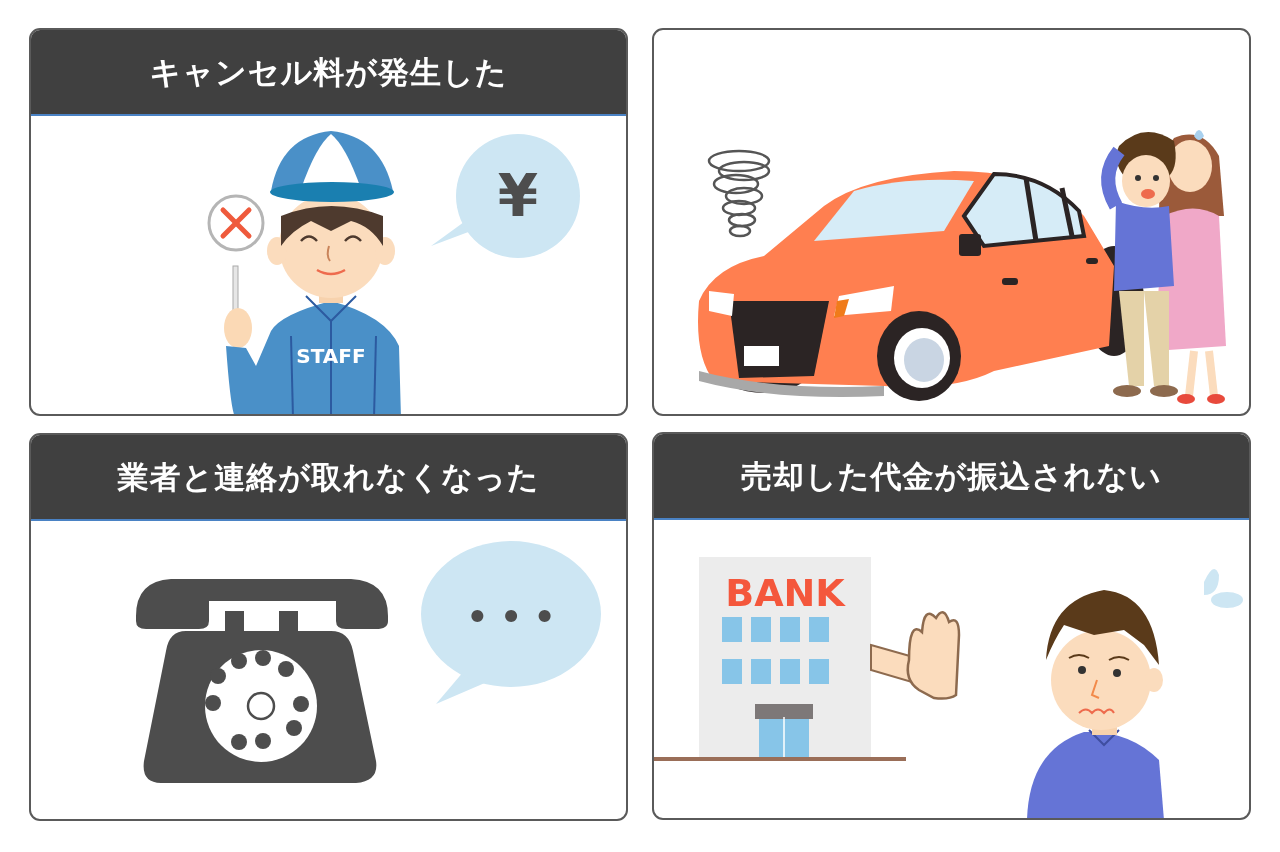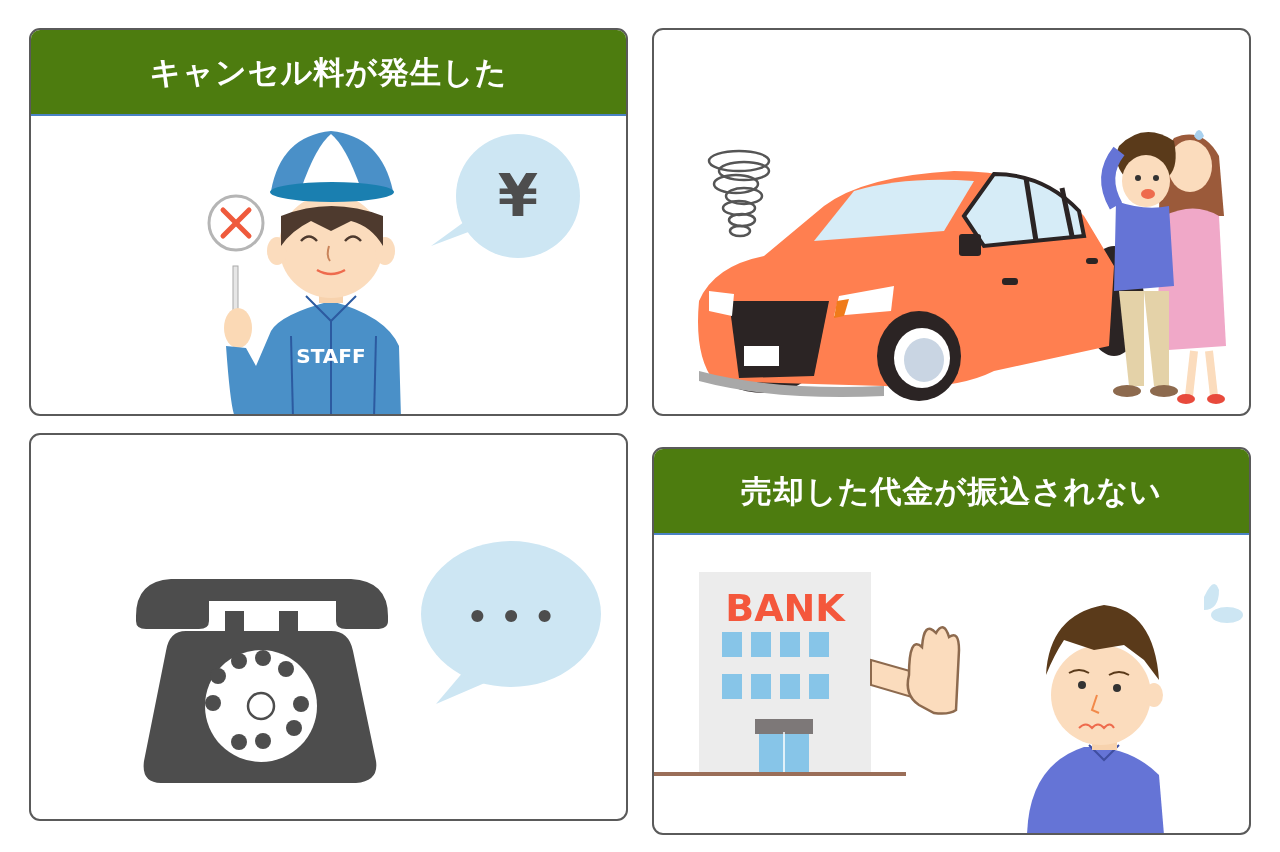--- a/index.html
+++ b/index.html
@@ -9,21 +9,21 @@
     position: absolute;
     width: 599px; height: 388px;
     border: 2px solid #5a5a5a;
     border-radius: 11px;
     overflow: hidden;
     background: #ffffff;
   }
   .card-header {
     position: absolute; left: 0; top: 0; right: 0;
     height: 86px;
-    background: #4d7c0f;
+    background: #404040;
     color: #ffffff;
     display: flex; align-items: center; justify-content: center;
     font-size: 31px; font-weight: bold; letter-spacing: 1px;
   }
   .card-header::after {
     content: ""; position: absolute; left: 0; right: 0; bottom: 0; height: 2px; background: #4a82c4;
   }
   .card-body { position: absolute; left: 0; top: 86px; right: 0; bottom: 0; }
   .card-body svg { position: absolute; left: 0; top: 0; }
   svg text { font-family: "DejaVu Sans", "Liberation Sans", sans-serif; }
@@ -136,20 +136,21 @@
         <path d="M465 175 L475 270 L490 270 L490 175 Z" fill="#e4d2a8"></path>
         <path d="M490 175 L500 270 L515 270 L515 175 Z" fill="#e4d2a8"></path>
         <ellipse cx="473" cy="275" rx="14" ry="6" fill="#8d6a4e"></ellipse>
         <ellipse cx="510" cy="275" rx="14" ry="6" fill="#8d6a4e"></ellipse>
       </g>
     </svg>
   </div>
 </div>
 
 <div class="card" style="left:29px; top:433px;">
+  <div class="card-header">業者と連絡が取れなくなった</div>
   <div class="card-body">
     <svg width="599" height="300" viewBox="0 0 599 300">
       <g fill="#4d4d4d">
         <path d="M105 95 Q105 60 140 58 L320 58 Q357 60 357 95 L357 100 Q357 108 345 108 L315 108 Q305 108 305 100 L305 80 L178 80 L178 100 Q178 108 168 108 L115 108 Q105 108 105 100 Z"></path>
         <rect x="194" y="90" width="19" height="22"></rect>
         <rect x="248" y="90" width="19" height="22"></rect>
         <path d="M155 110 L300 110 Q318 110 322 130 L345 240 Q348 260 325 262 L130 262 Q110 262 113 240 L135 130 Q138 110 155 110 Z"></path>
         <circle cx="230" cy="185" r="56" fill="#ffffff"></circle>
         <circle cx="230" cy="185" r="13" fill="none" stroke="#4d4d4d" stroke-width="2.5"></circle>
         <circle cx="208" cy="140" r="8"></circle>
@@ -164,21 +165,21 @@
       </g>
       <g>
         <polygon points="405,183 450,130 470,155" fill="#cde6f3"></polygon>
         <ellipse cx="480" cy="93" rx="90" ry="73" fill="#cde6f3"></ellipse>
         <text x="480" y="108" text-anchor="middle" font-size="34" font-weight="bold" fill="#4d4d4d">• • •</text>
       </g>
     </svg>
   </div>
 </div>
 
-<div class="card" style="left:652px; top:447px;">
+<div class="card" style="left:652px; top:432px;">
   <div class="card-header">売却した代金が振込されない</div>
   <div class="card-body">
     <svg width="599" height="300" viewBox="0 0 599 300">
       <g>
         <rect x="45" y="37" width="172" height="200" fill="#ececec"></rect>
         <text x="131" y="86" text-anchor="middle" font-size="38" font-weight="bold" fill="#f4573c">BANK</text>
         <g fill="#87c5e8">
           <rect x="68" y="97" width="20" height="25"></rect>
             <rect x="97" y="97" width="20" height="25"></rect>
             <rect x="126" y="97" width="20" height="25"></rect>

